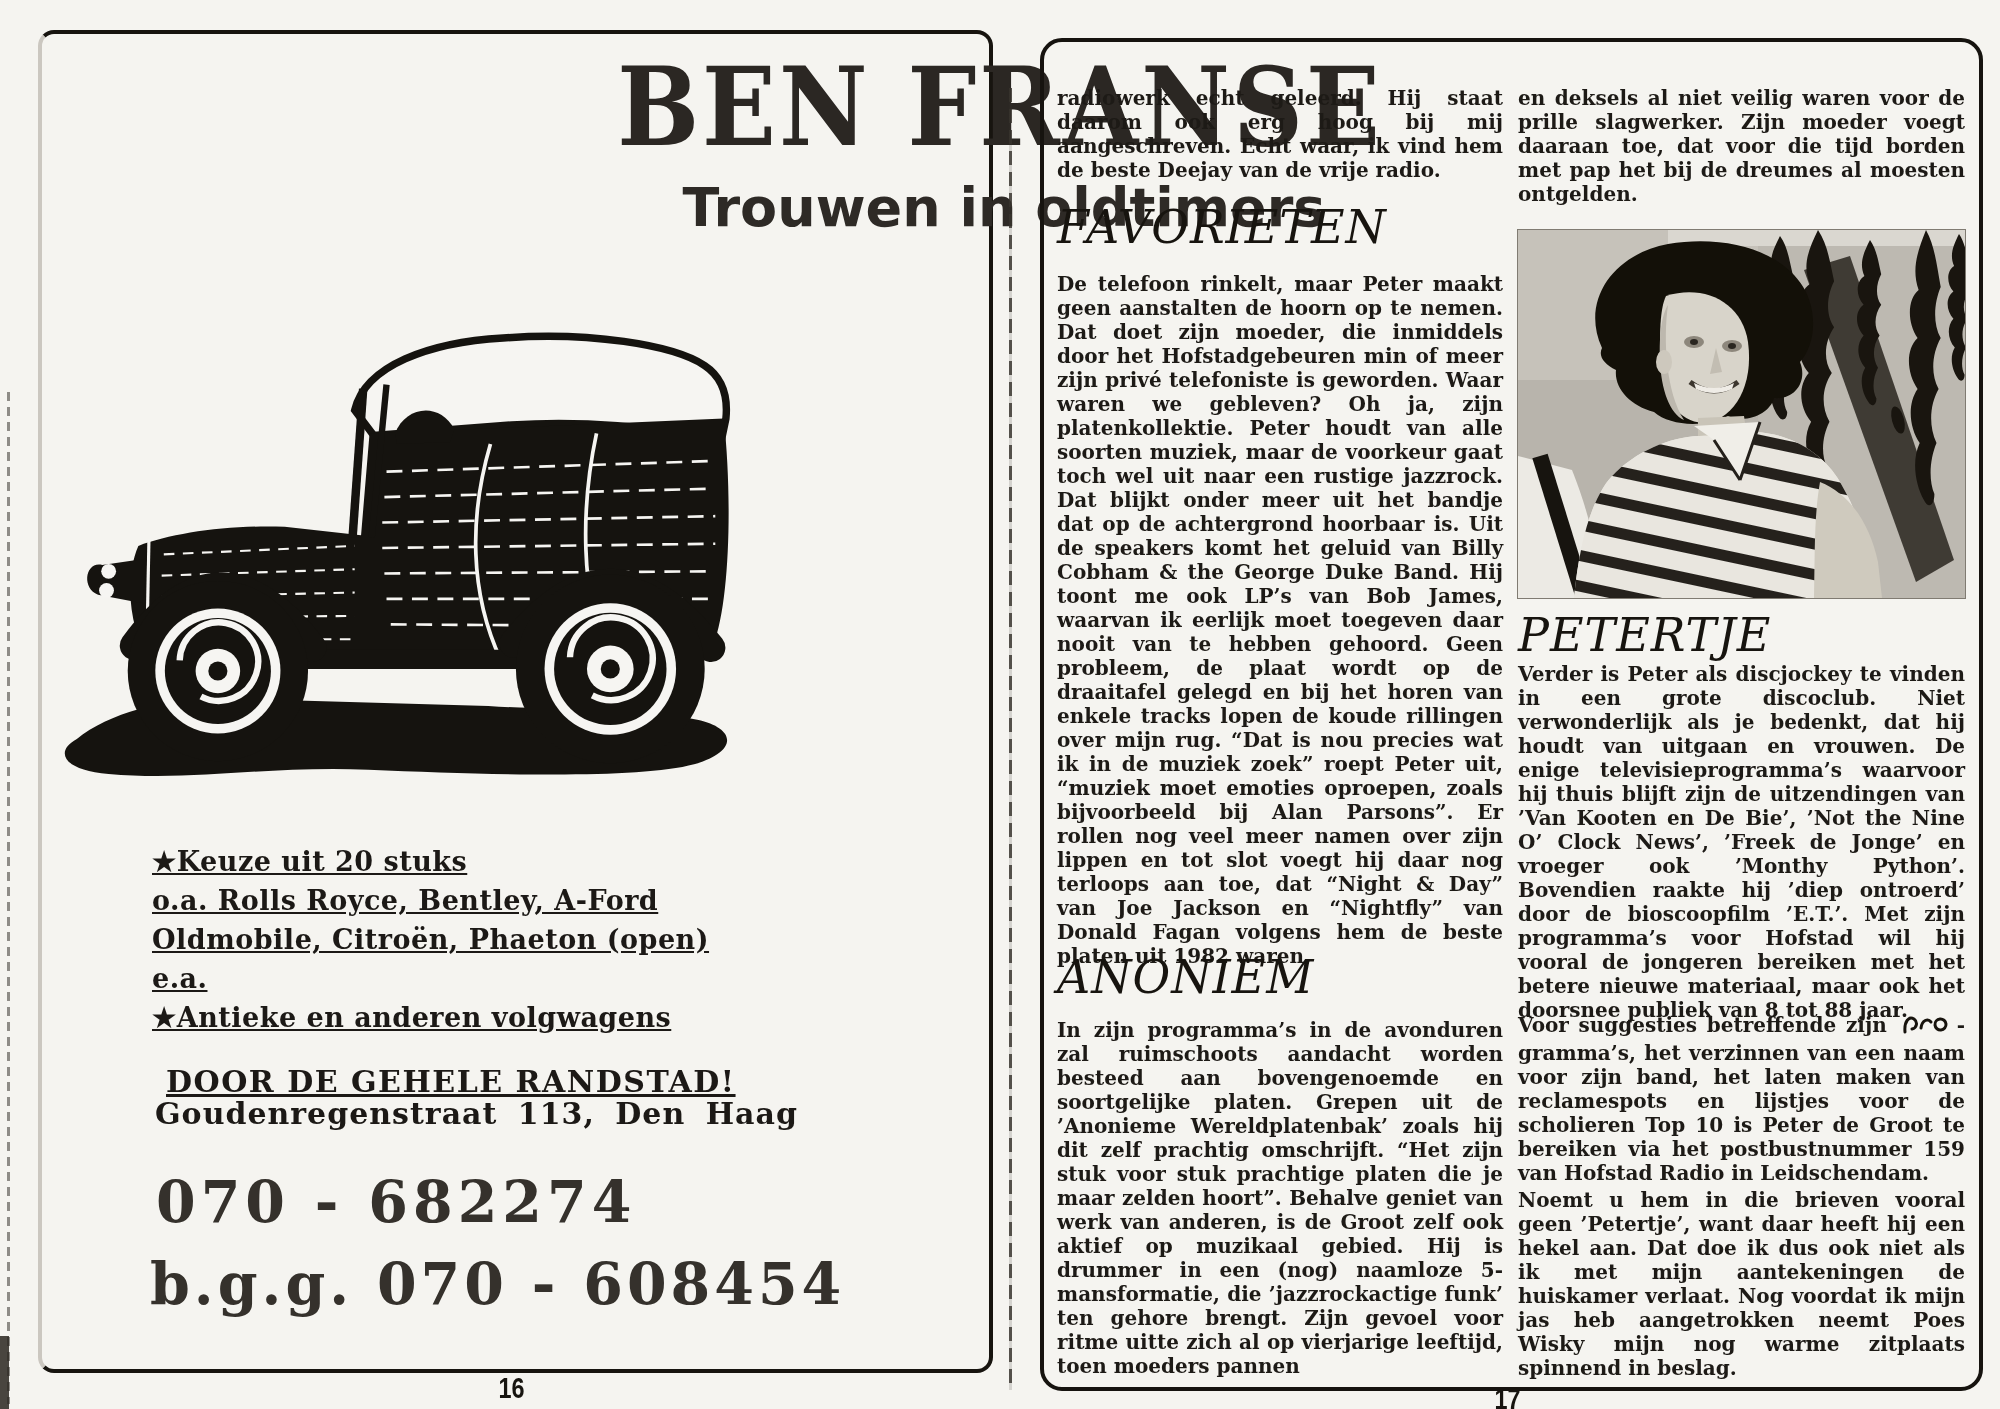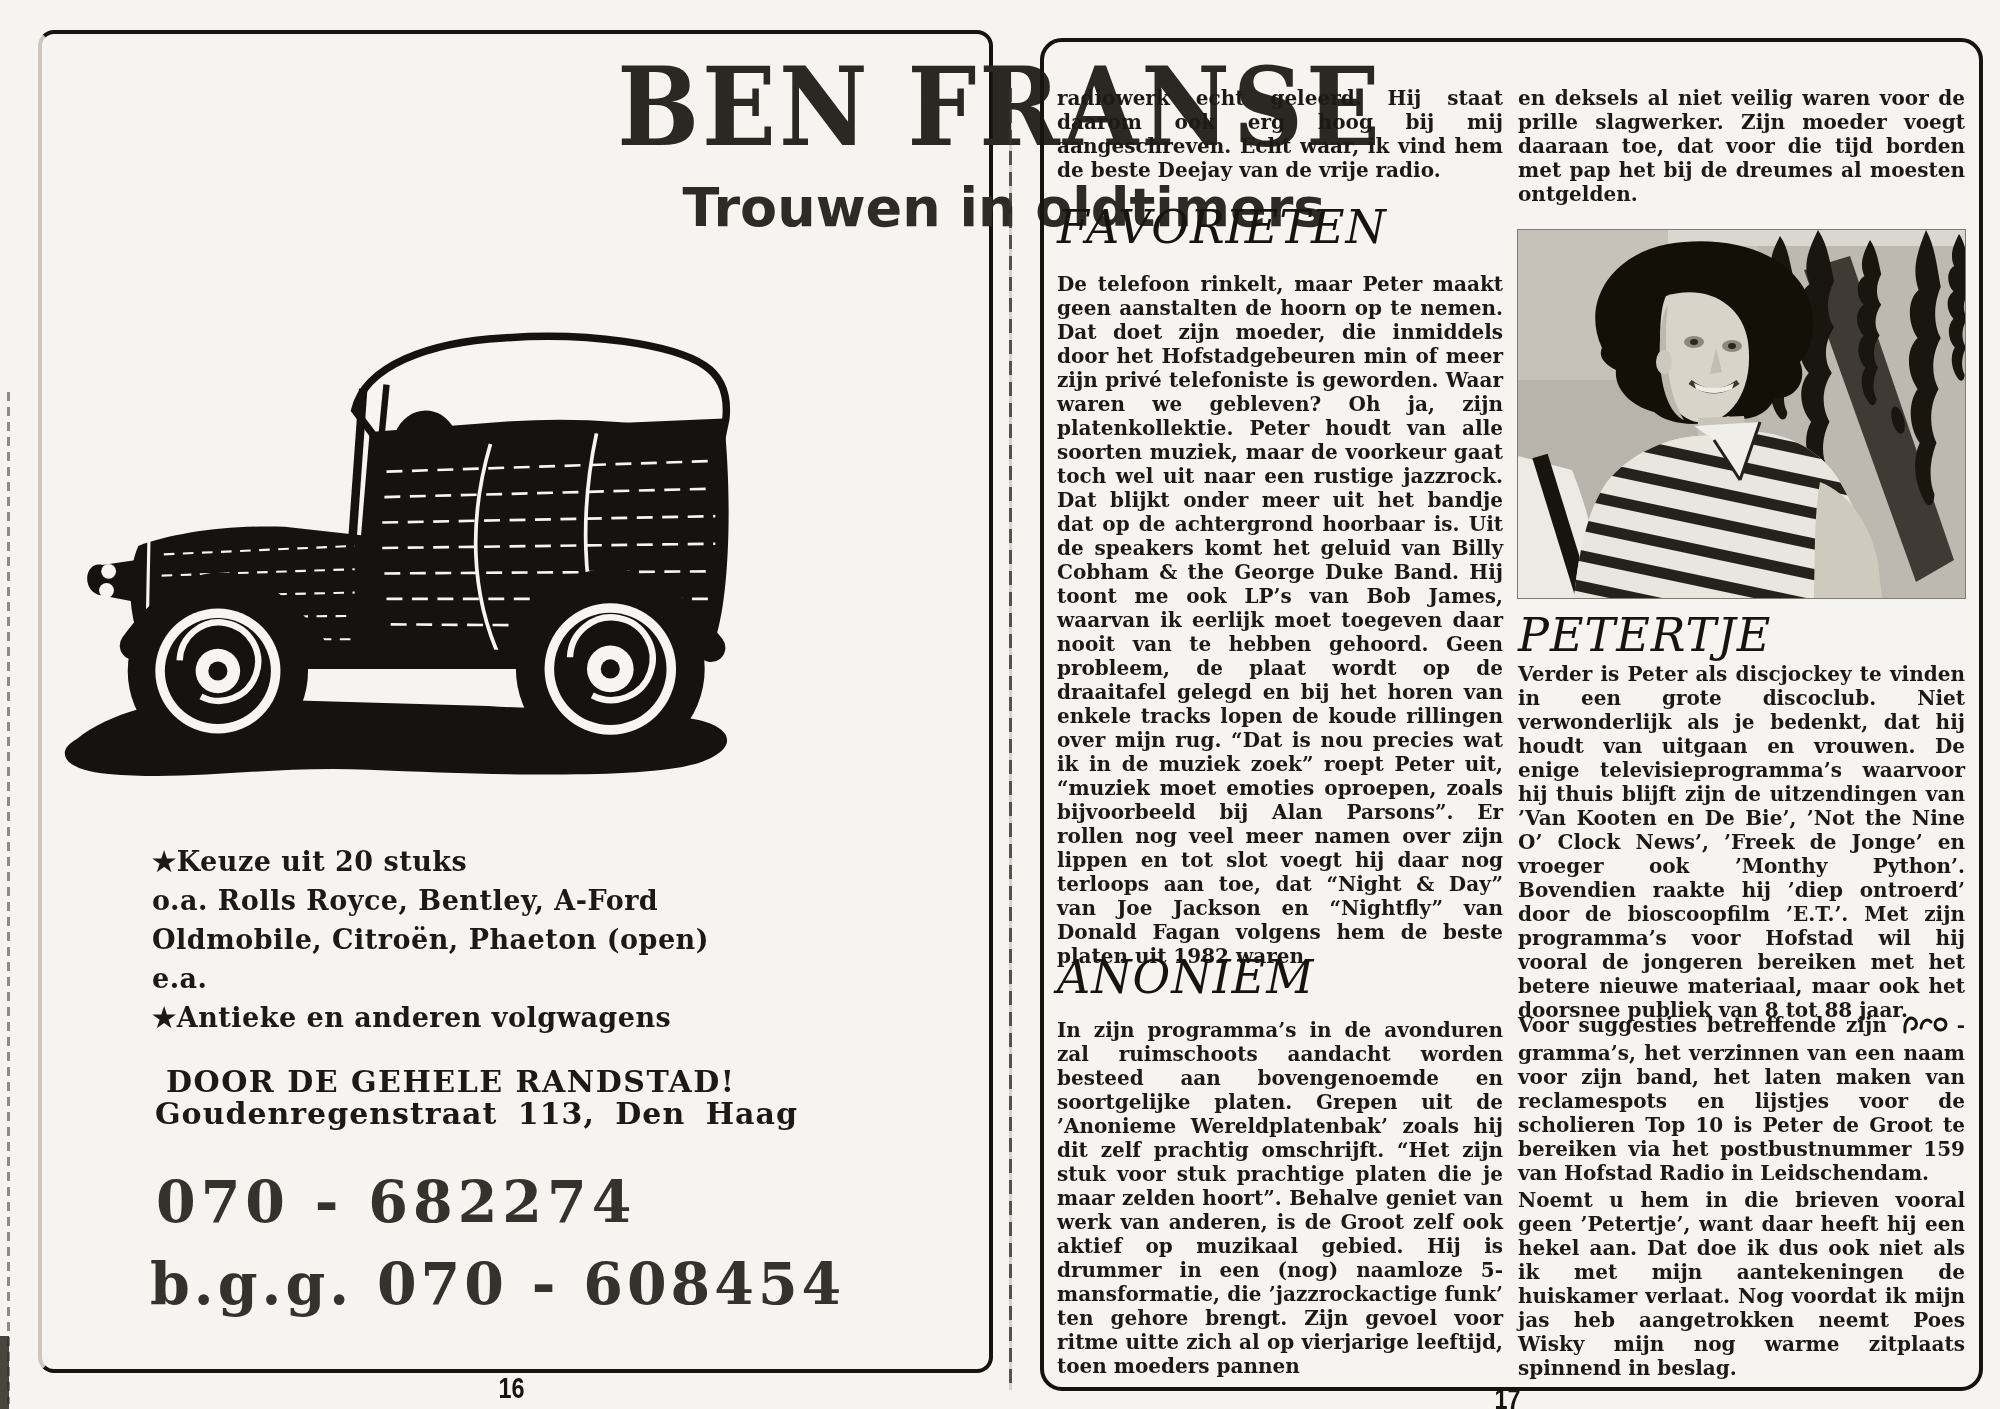--- a/index.html
+++ b/index.html
@@ -22,21 +22,21 @@
     transform:scaleY(1.12); color:#2b2723; white-space:nowrap;
   }
   .ad-subtitle {
     left:0; right:0; top:176px; text-align:center;
     font-family:"DejaVu Sans", sans-serif; font-weight:bold;
     font-size:54px; color:#2e2a26; white-space:nowrap;padding-left:8px;
   }
   .car-wrap { left:45px; top:268px; width:700px; height:560px; }
   .ad-features {
     left:152px; top:842px; width:740px;
-    font-size:27px; font-weight:bold; line-height:39px; letter-spacing:.5px;
+    font-size:27px; font-weight:bold; line-height:39px; letter-spacing:.5px;text-decoration:underline;
   }
   .feat-caps { font-size:30px; padding-left:14px; letter-spacing:1.5px;margin-top:25px; }
   .ad-address {
     left:155px; top:1096px; font-size:30px; font-weight:bold;
     letter-spacing:1px; word-spacing:9px; white-space:nowrap;
   }
   .ad-phone { font-weight:bold; color:#35312c; white-space:nowrap; }
   .ad-phone1 { left:156px; top:1168px; font-size:57px; letter-spacing:5px; }
   .ad-phone2 { left:150px; top:1250px; font-size:57px; letter-spacing:4px; }
   .page-number {

